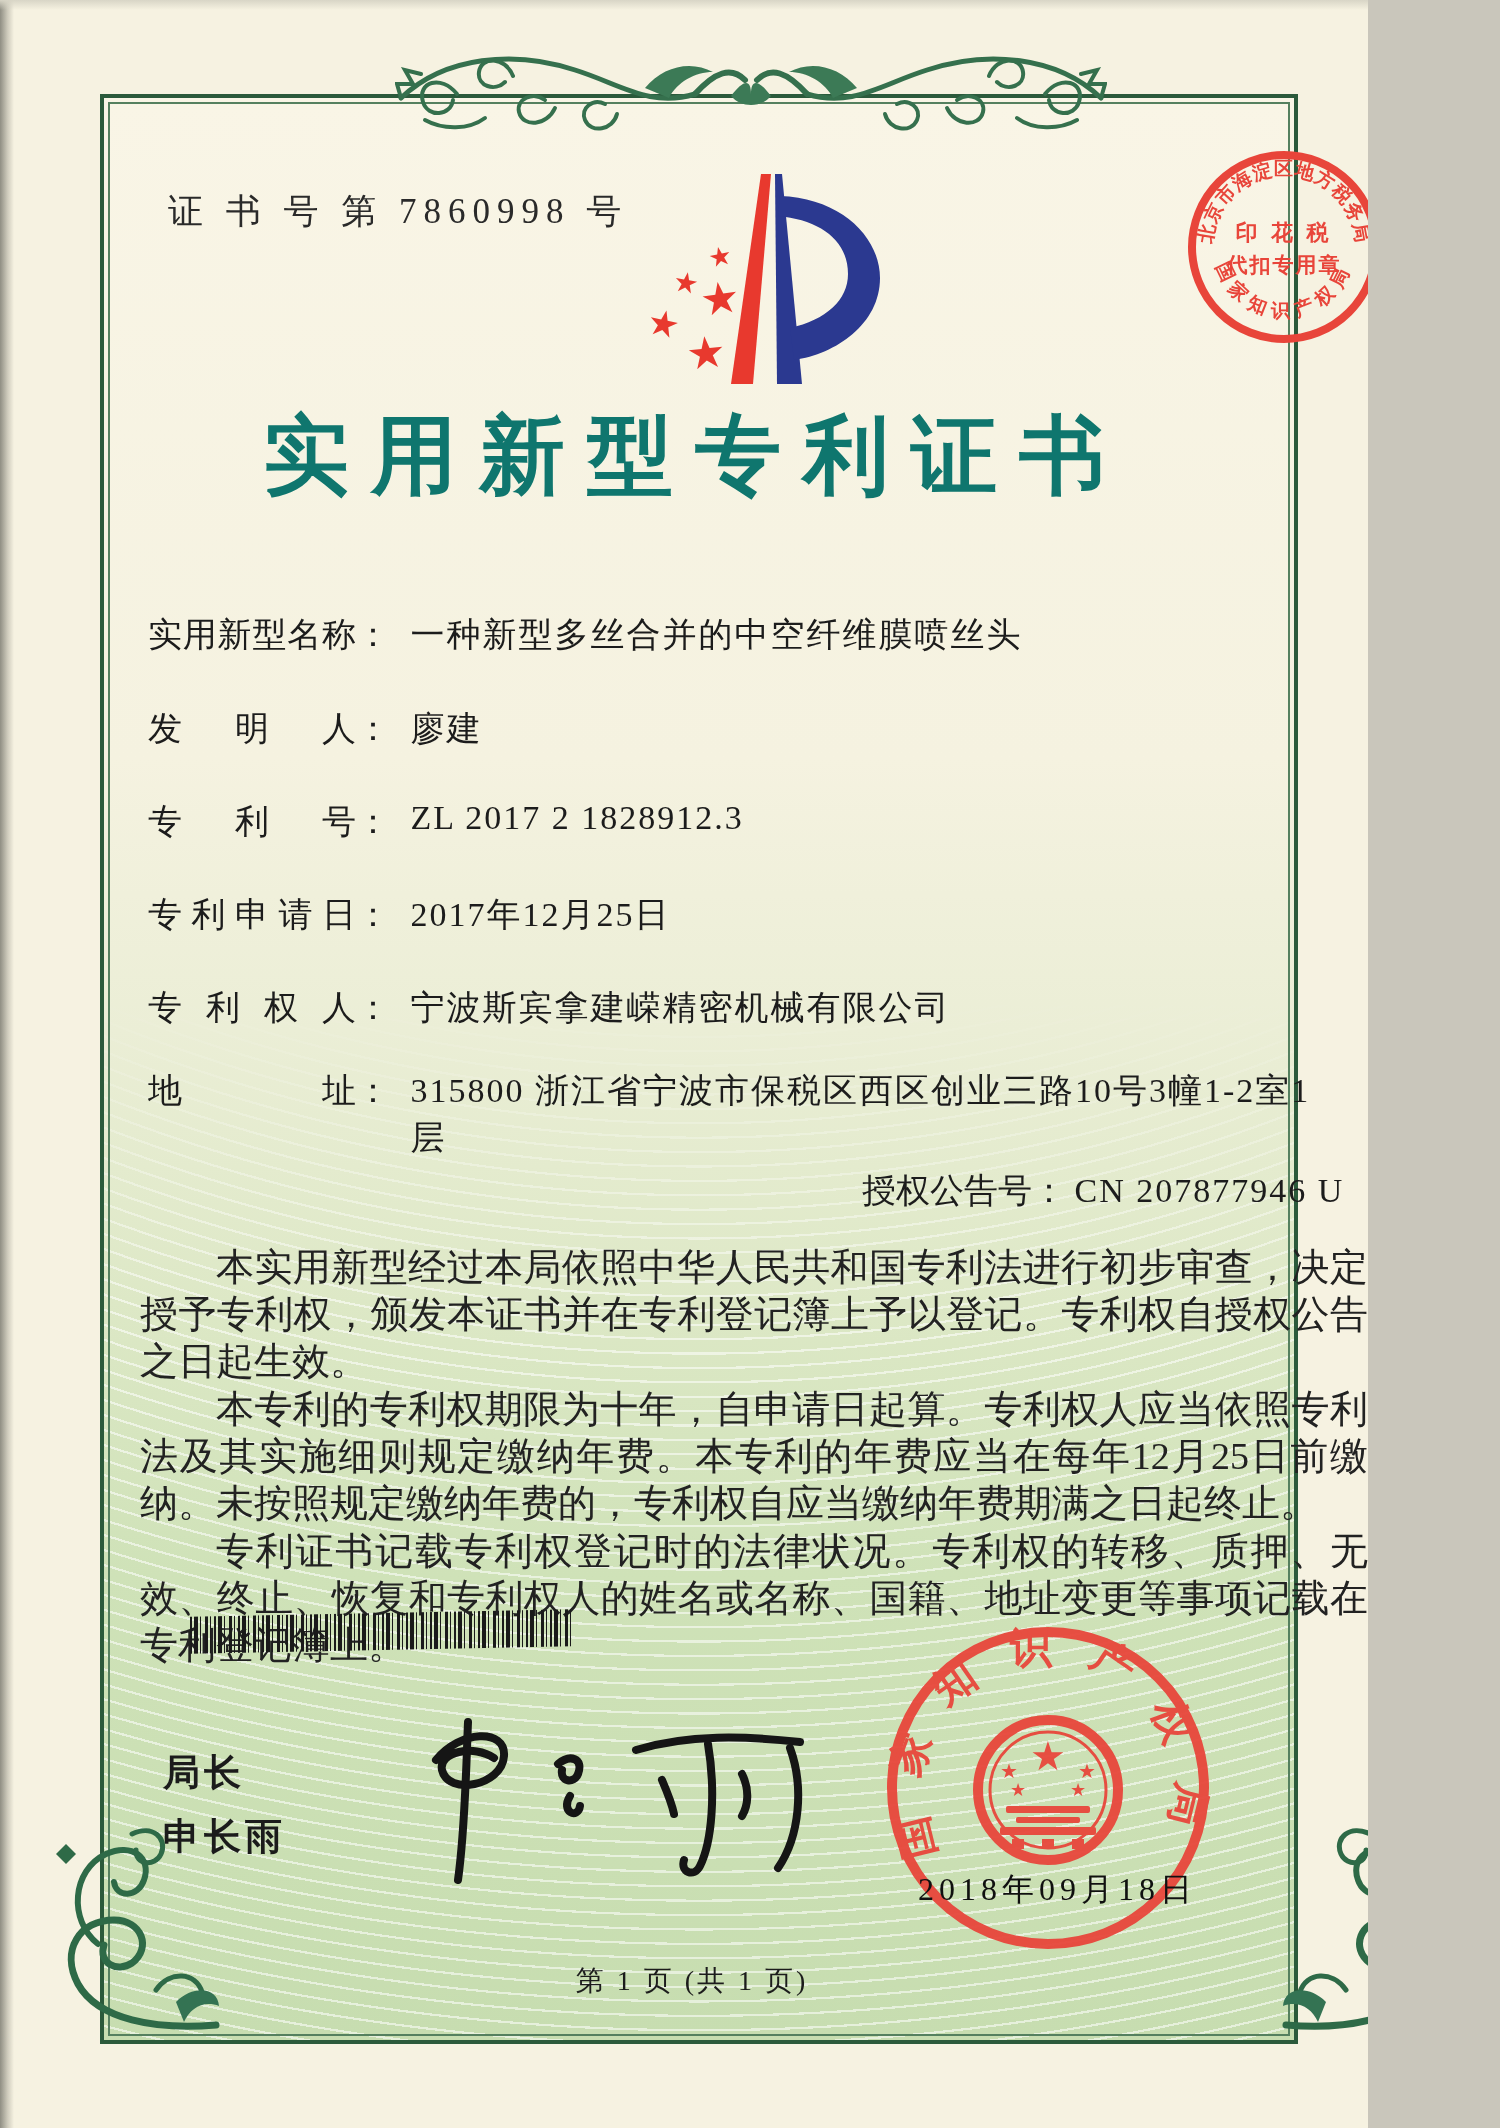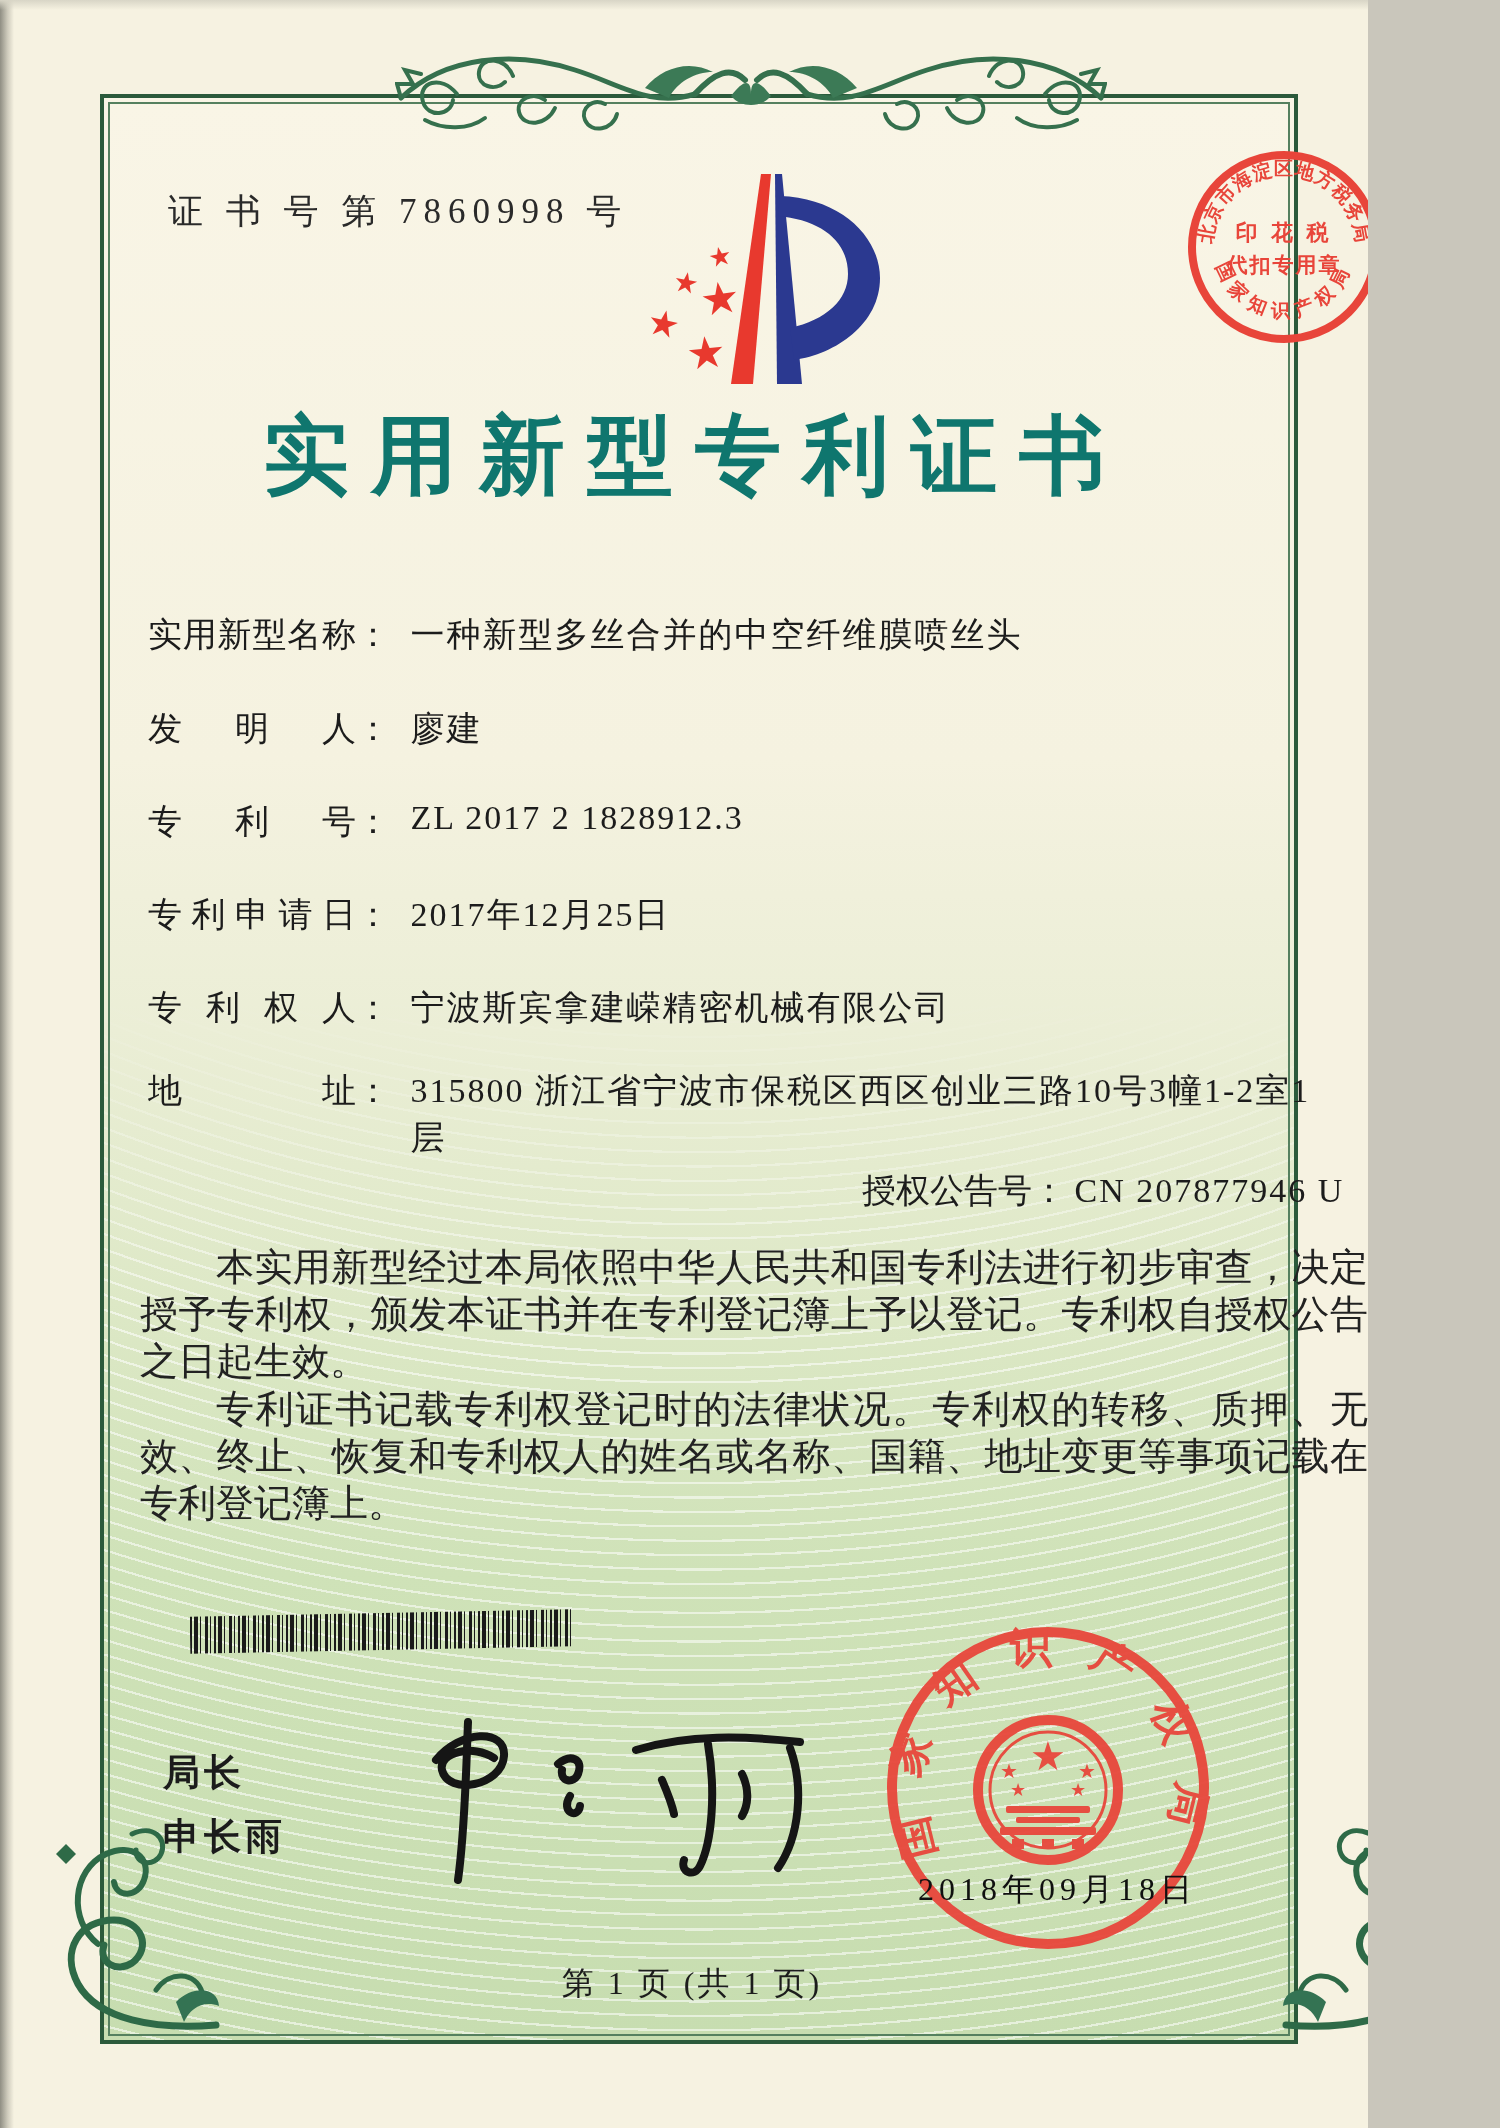--- a/index.html
+++ b/index.html
@@ -39,21 +39,21 @@
   .barcode{position:absolute;left:190px;top:1613px;width:382px;height:37px;transform:rotate(-1.1deg);
     background:repeating-linear-gradient(90deg,
       #1a1a1a 0 2px,transparent 2px 4px,
       #1a1a1a 4px 8px,transparent 8px 10px,
       #1a1a1a 10px 11px,transparent 11px 15px,
       #1a1a1a 15px 18px,transparent 18px 20px,
       #1a1a1a 20px 21px,transparent 21px 24px);}
   .signer{position:absolute;left:163px;font-family:"Liberation Sans","DejaVu Sans",sans-serif;
     font-weight:700;font-size:37px;color:#1b1b1b;letter-spacing:4px;}
   .signer.t{top:1748px;} .signer.n{top:1812px;}
-  .footer{position:absolute;left:0;top:1962px;width:1384px;text-align:center;font-size:32px;letter-spacing:3px;}
+  .footer{position:absolute;left:0;top:1962px;width:1384px;text-align:center;font-size:28px;letter-spacing:3px;}
   .seal-date{position:absolute;left:918px;top:1868px;font-size:32px;letter-spacing:5px;color:#101010;white-space:nowrap;}
   svg{display:block;}
 </style>
 </head>
 <body>
 
 <div class="page">
 
   <div class="inner-bg"></div>
   <div class="guilloche"></div>
@@ -138,20 +138,21 @@
     <span class="flabel">地址</span><span class="fcolon">：</span>
     <span class="fvalue wrap">315800 浙江省宁波市保税区西区创业三路10号3幢1-2室1层</span>
   </div>
   <div class="grant-no">
     <span>授权公告号</span><span>：</span>
     <span style="letter-spacing:2px">CN 207877946 U</span>
   </div>
 
   <div class="body-text">
     <p>本实用新型经过本局依照中华人民共和国专利法进行初步审查，决定授予专利权，颁发本证书并在专利登记簿上予以登记。专利权自授权公告之日起生效。</p>
+    <p>本专利的专利权期限为十年，自申请日起算。专利权人应当依照专利法及其实施细则规定缴纳年费。本专利的年费应当在每年12月25日前缴纳。未按照规定缴纳年费的，专利权自应当缴纳年费期满之日起终止。</p>
     <p>专利证书记载专利权登记时的法律状况。专利权的转移、质押、无效、终止、恢复和专利权人的姓名或名称、国籍、地址变更等事项记载在专利登记簿上。</p>
   </div>
 
   <div class="barcode"></div>
 
   <div class="signer t">局长</div>
   <div class="signer n">申长雨</div>
 
   <svg style="position:absolute;left:408px;top:1712px;" width="410" height="190" viewBox="0 0 410 190">
     <g fill="none" stroke="#151515" stroke-width="8" stroke-linecap="round" stroke-linejoin="round">

